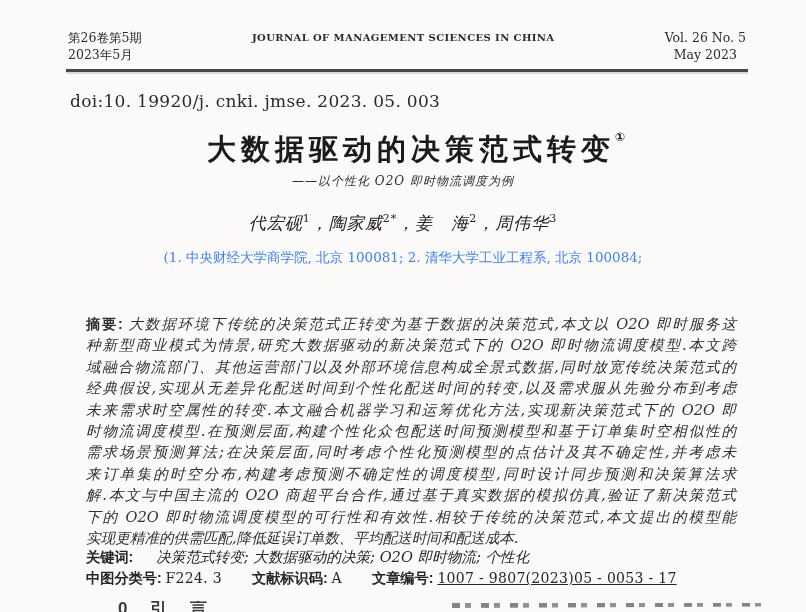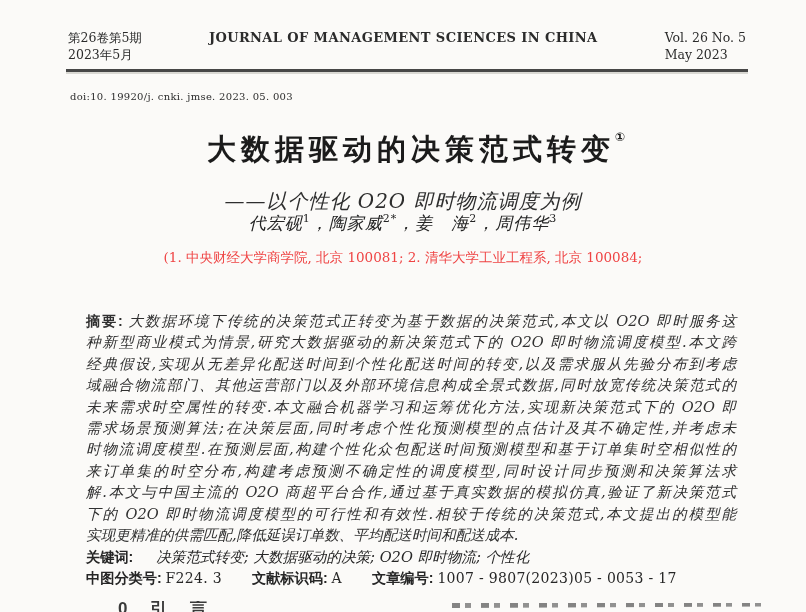--- a/index.html
+++ b/index.html
@@ -9,57 +9,57 @@
     font-family:"DejaVu Serif","Liberation Serif",serif;
     color:#262626;
   }
   .page{position:relative;width:806px;height:612px;background:#fbfaf8;}
 
   
   .hdr{position:absolute;top:29px;left:68px;width:678px;display:flex;justify-content:space-between;align-items:flex-start;}
   .hdr-col{font-size:12.5px;line-height:17px;color:#2b2b2b;}
   .hdr-left{text-align:left;}
   .hdr-center{text-align:center;flex:1;}
-  .hdr-right{text-align:left;}
+  .hdr-right{text-align:center;}
   .hdr-cn{font-size:13.5px;letter-spacing:3px;font-weight:bold;line-height:17px;}
-  .hdr-en{font-size:13px;font-weight:bold;letter-spacing:.4px;line-height:17px;}
+  .hdr-en{font-size:10px;font-weight:bold;letter-spacing:.4px;line-height:17px;}
 
   .rule{position:absolute;top:69px;left:66px;width:682px;height:3px;background:#474747;box-shadow:0 2px 0 #d9d8d3;}
 
-  .doi{position:absolute;top:91px;left:70px;font-size:10px;letter-spacing:.3px;color:#2b2b2b;}
+  .doi{position:absolute;top:91px;left:70px;font-size:17px;letter-spacing:.3px;color:#2b2b2b;}
 
   
   .title{position:absolute;top:130px;left:13px;width:100%;text-align:center;
     font-family:"Liberation Sans","DejaVu Sans",sans-serif;font-weight:bold;
     font-size:29px;letter-spacing:5px;color:#1b1b1b;}
   .title sup{font-size:12px;letter-spacing:0;vertical-align:18px;}
-  .subtitle{position:absolute;top:188px;left:0;width:100%;text-align:center;
-    font-style:italic;font-size:20px;letter-spacing:1px;color:#2e2e2e;}
+  .subtitle{position:absolute;top:173px;left:0;width:100%;text-align:center;
+    font-style:italic;font-size:12px;letter-spacing:1px;color:#2e2e2e;}
 
   .authors{position:absolute;top:212px;left:0;width:100%;text-align:center;
     font-style:italic;font-size:17px;letter-spacing:1px;color:#242424;}
   .authors sup{font-size:11px;font-style:normal;}
 
-  .affil{position:absolute;left:0;width:100%;text-align:center;font-size:13.5px;color:#ef4444;}
+  .affil{position:absolute;left:0;width:100%;text-align:center;font-size:13.5px;color:#3b82f6;}
   .affil-1{top:249px;}
   .affil-2{top:271px;}
 
   
   .abstract{position:absolute;top:310px;left:86px;width:650px;font-size:14.6px;color:#303030;}
-  .abs-line{height:21.4px;line-height:21px;font-style:italic;
+  .abs-line{height:21.4px;line-height:28px;font-style:italic;
     text-align:justify;text-align-last:justify;}
   .abs-line.last{text-align:left;text-align-last:left;}
   .blabel{font-style:normal;font-weight:bold;
     font-family:"Liberation Sans","DejaVu Sans",sans-serif;font-size:14.2px;}
 
   .kw-line{position:absolute;top:546px;left:86px;width:650px;font-size:14.6px;line-height:21px;}
   .kw-text{font-style:italic;margin-left:19px;}
   .clc-line{position:absolute;top:568px;left:86px;width:660px;font-size:14px;line-height:21px;}
   .clc-line .val{margin-right:30px;letter-spacing:.3px;}
-  .clc-line .val:last-child{margin-right:0;}
+  .clc-line .val:last-child{margin-right:0;text-decoration:underline;}
 
   
   .intro-cut{position:absolute;top:601px;left:118px;height:11px;overflow:hidden;
     font-family:"Liberation Sans","DejaVu Sans",sans-serif;font-weight:bold;
     font-size:17px;line-height:15px;letter-spacing:9px;color:#3a3a3a;}
   .frag-strip{position:absolute;top:603px;left:452px;width:314px;height:5px;opacity:.75;
     background:
       repeating-linear-gradient(90deg,#5c5c5c 0 8px,transparent 8px 13px,#6e6e6e 13px 19px,transparent 19px 29px);
     clip-path:polygon(0 0,100% 0,100% 70%,0 100%);}
 </style>
@@ -94,25 +94,25 @@
 
   <div class="authors">
     <span>代宏砚</span><sup>1</sup><span>，</span><span>陶家威</span><sup>2*</sup><span>，</span><span>姜　海</span><sup>2</sup><span>，</span><span>周伟华</span><sup>3</sup>
   </div>
 
   <div class="affil affil-1">(1. 中央财经大学商学院, 北京 100081; 2. 清华大学工业工程系, 北京 100084;</div>
 
   <div class="abstract">
     <div class="abs-line"><span class="blabel">摘要: </span><span>大数据环境下传统的决策范式正转变为基于数据的决策范式,本文以 O2O 即时服务这</span></div>
     <div class="abs-line">种新型商业模式为情景,研究大数据驱动的新决策范式下的 O2O 即时物流调度模型.本文跨</div>
+    <div class="abs-line">域融合物流部门、其他运营部门以及外部环境信息构成全景式数据,同时放宽传统决策范式的</div>
     <div class="abs-line">经典假设,实现从无差异化配送时间到个性化配送时间的转变,以及需求服从先验分布到考虑</div>
-    <div class="abs-line">域融合物流部门、其他运营部门以及外部环境信息构成全景式数据,同时放宽传统决策范式的</div>
     <div class="abs-line">未来需求时空属性的转变.本文融合机器学习和运筹优化方法,实现新决策范式下的 O2O 即</div>
+    <div class="abs-line">时物流调度模型.在预测层面,构建个性化众包配送时间预测模型和基于订单集时空相似性的</div>
     <div class="abs-line">需求场景预测算法;在决策层面,同时考虑个性化预测模型的点估计及其不确定性,并考虑未</div>
-    <div class="abs-line">时物流调度模型.在预测层面,构建个性化众包配送时间预测模型和基于订单集时空相似性的</div>
     <div class="abs-line">来订单集的时空分布,构建考虑预测不确定性的调度模型,同时设计同步预测和决策算法求</div>
     <div class="abs-line">解.本文与中国主流的 O2O 商超平台合作,通过基于真实数据的模拟仿真,验证了新决策范式</div>
     <div class="abs-line">下的 O2O 即时物流调度模型的可行性和有效性.相较于传统的决策范式,本文提出的模型能</div>
     <div class="abs-line last">实现更精准的供需匹配,降低延误订单数、平均配送时间和配送成本.</div>
   </div>
 
   <div class="kw-line">
     <span class="blabel">关键词: </span><span class="kw-text">决策范式转变; 大数据驱动的决策; O2O 即时物流; 个性化</span>
   </div>
 

